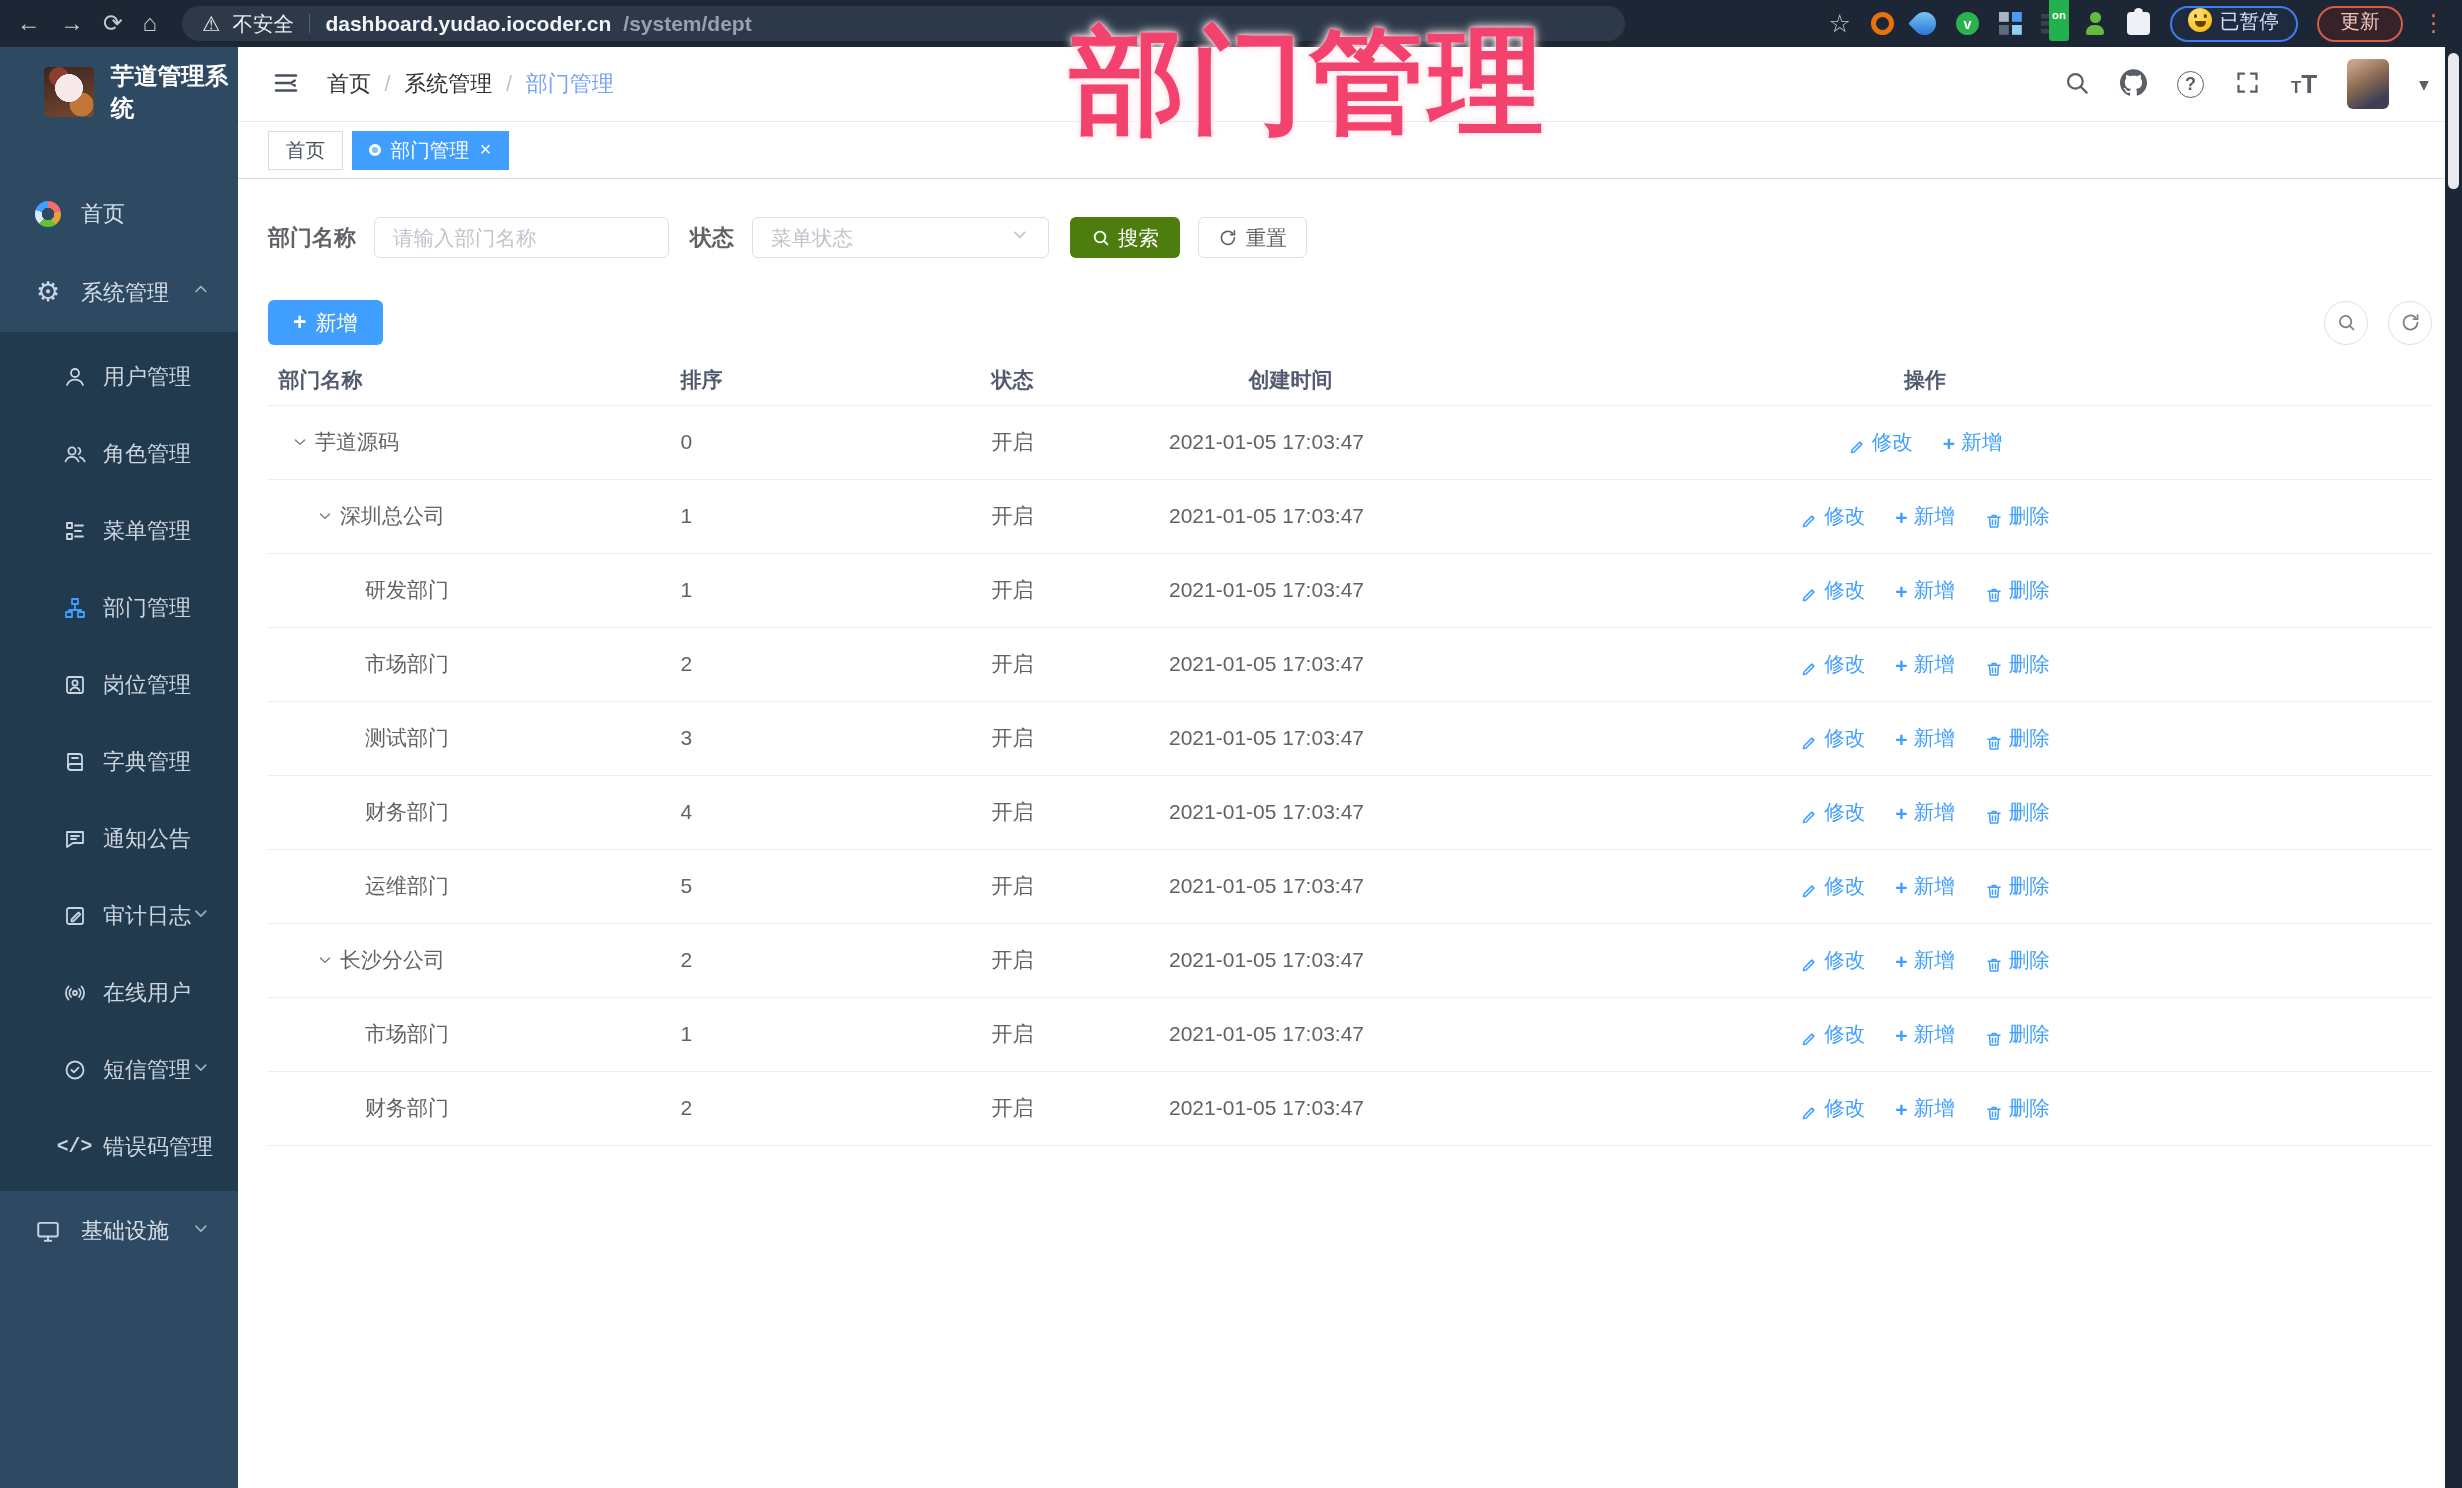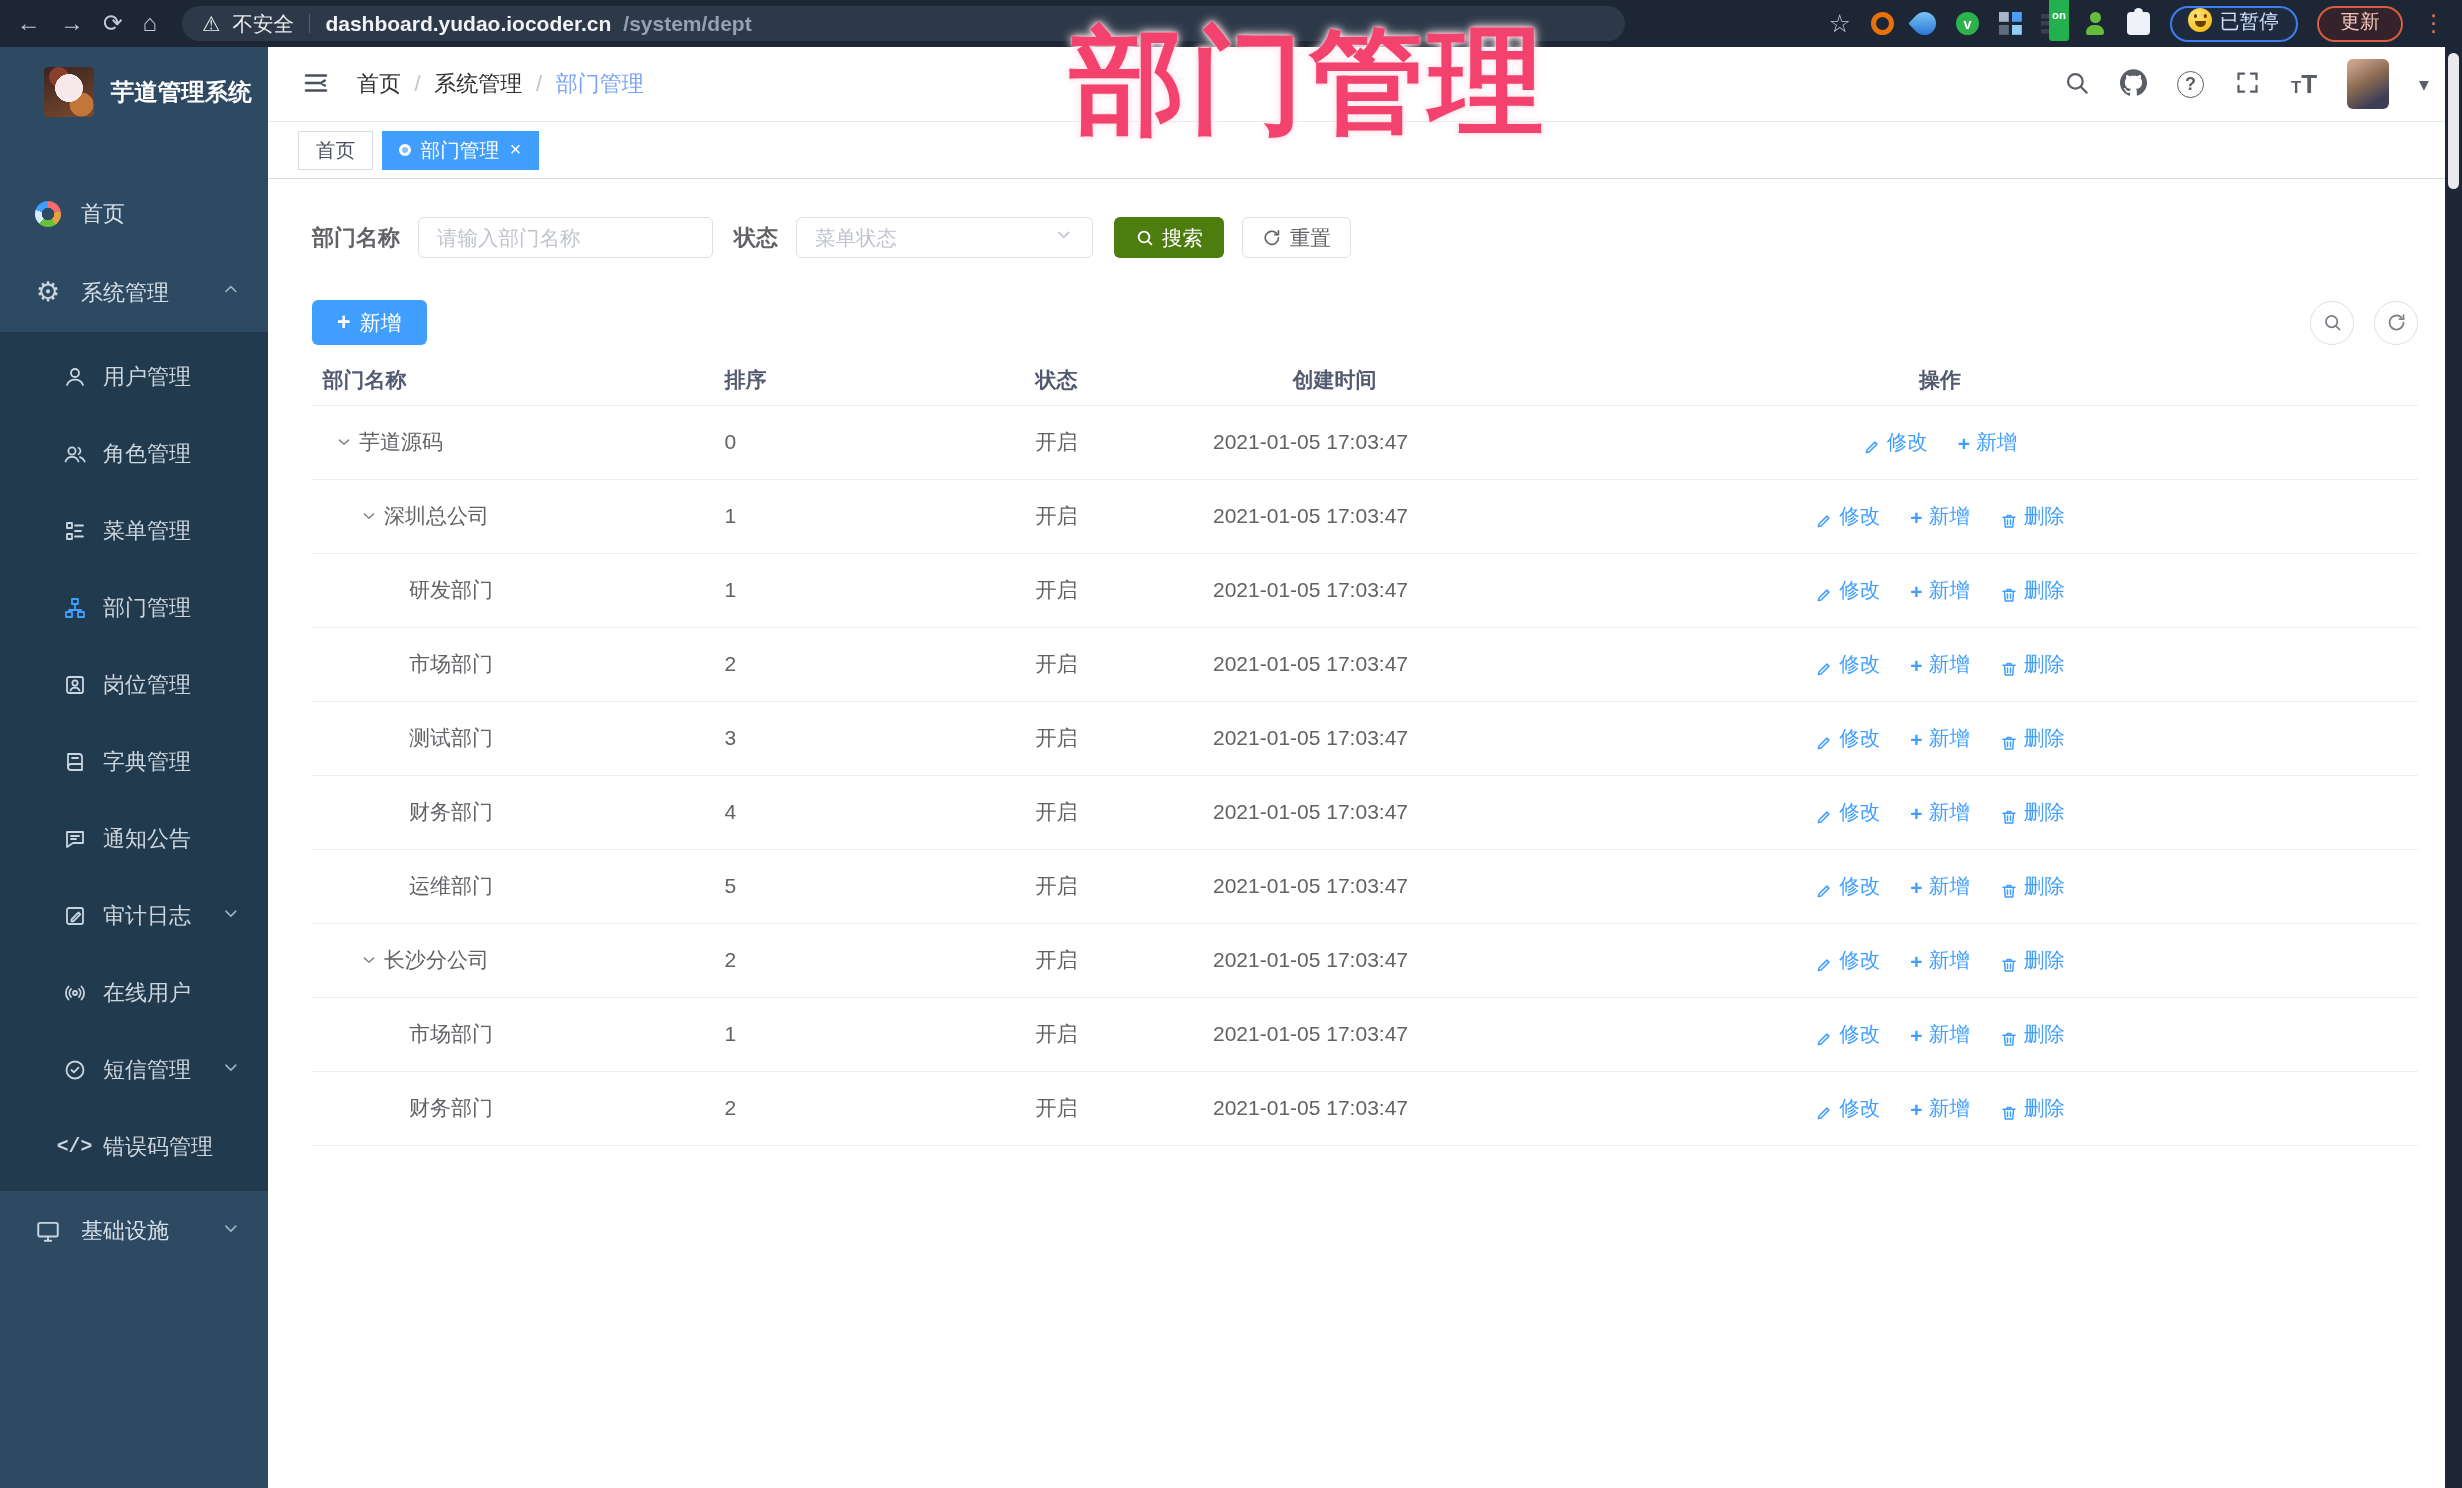--- a/index.html
+++ b/index.html
@@ -56,21 +56,21 @@
     background:#6b3e00; border-radius:50%; box-shadow:9.8px 0 0 #6b3e00; }
   .emoji-face:after { content:""; position:absolute; left:6.8px; top:13px; width:10.6px; height:6px;
     background:#6b3e00; border-radius:0 0 10.6px 10.6px; }
   .pill-update { border:2.3px solid #d85c3f; background:#35222b; color:#f0c6ba; padding:0 21px; }
   .dots-v { color:#e07850; font-size:23px; letter-spacing:0; line-height:0.55; text-align:center; }
 
   
   #app { display:flex; height:1441px; position:relative; }
 
   
-  #sidebar { width:268px; background:#2e4a63; color:#d6dfe8; flex-shrink:0; display:flex; flex-direction:column; }
+  #sidebar { width:238px; background:#2e4a63; color:#d6dfe8; flex-shrink:0; display:flex; flex-direction:column; }
   .logo-row { height:89px; display:flex; align-items:center; padding-left:44px; gap:16.7px; }
   .logo-img { width:50px; height:50px; border-radius:4.5px; flex-shrink:0;
     background:radial-gradient(circle at 50% 42%,#f7e8ea 0 36%,transparent 37%),
                radial-gradient(circle at 30% 20%,#8a3f2e 0 18%,transparent 19%),
                radial-gradient(circle at 75% 75%,#c2763a 0 22%,transparent 23%),
                linear-gradient(160deg,#3a2420,#7a4a2e); }
   .logo-title { font-size:23.5px; font-weight:bold; color:#ffffff; }
   #menu { padding-top:38px; }
   .m-item { height:79px; display:flex; align-items:center; padding-left:33px; gap:18px;
     font-size:22px; position:relative; cursor:pointer; }
@@ -110,21 +110,21 @@
 
   #tabsbar { height:58px; border-top:1.5px solid #e6eaef; border-bottom:1.5px solid #d8dce5;
     display:flex; align-items:center; padding:0 30px; gap:9px; background:#fff; }
   .tab { height:39px; display:flex; align-items:center; gap:9px; padding:0 16.7px;
     border:1.5px solid #d8dce5; background:#fff; font-size:19.7px; color:#495060; cursor:pointer; }
   .tab.active { background:#409eff; border-color:#409eff; color:#fff; }
   .tab-dot { width:12px; height:12px; border-radius:50%; background:rgba(255,255,255,.35);
     border:3px solid #fff; }
   .tab-close { font-size:19.7px; line-height:1; margin-left:1.5px; }
 
-  #content { flex:1; padding:0 44px; position:relative; }
+  #content { flex:1; padding:0 30px; position:relative; }
 
   
   #filter-row { margin-top:38px; display:flex; align-items:center; }
   .f-label { font-size:22px; color:#606266; font-weight:bold; margin-right:18px; }
   .inp { width:295px; height:41px; border:1.5px solid #dcdfe6; border-radius:6px;
     display:flex; align-items:center; padding:0 18px; font-size:20.5px; color:#c0c4cc; background:#fff; }
   .sel { width:297px; justify-content:space-between; margin-right:21px; }
   .sel .sel-arrow svg { width:19.7px; height:19.7px; color:#c0c4cc; }
   .gap1 { width:21px; }
   .btn { height:41px; border-radius:6px; display:flex; align-items:center; justify-content:center;

